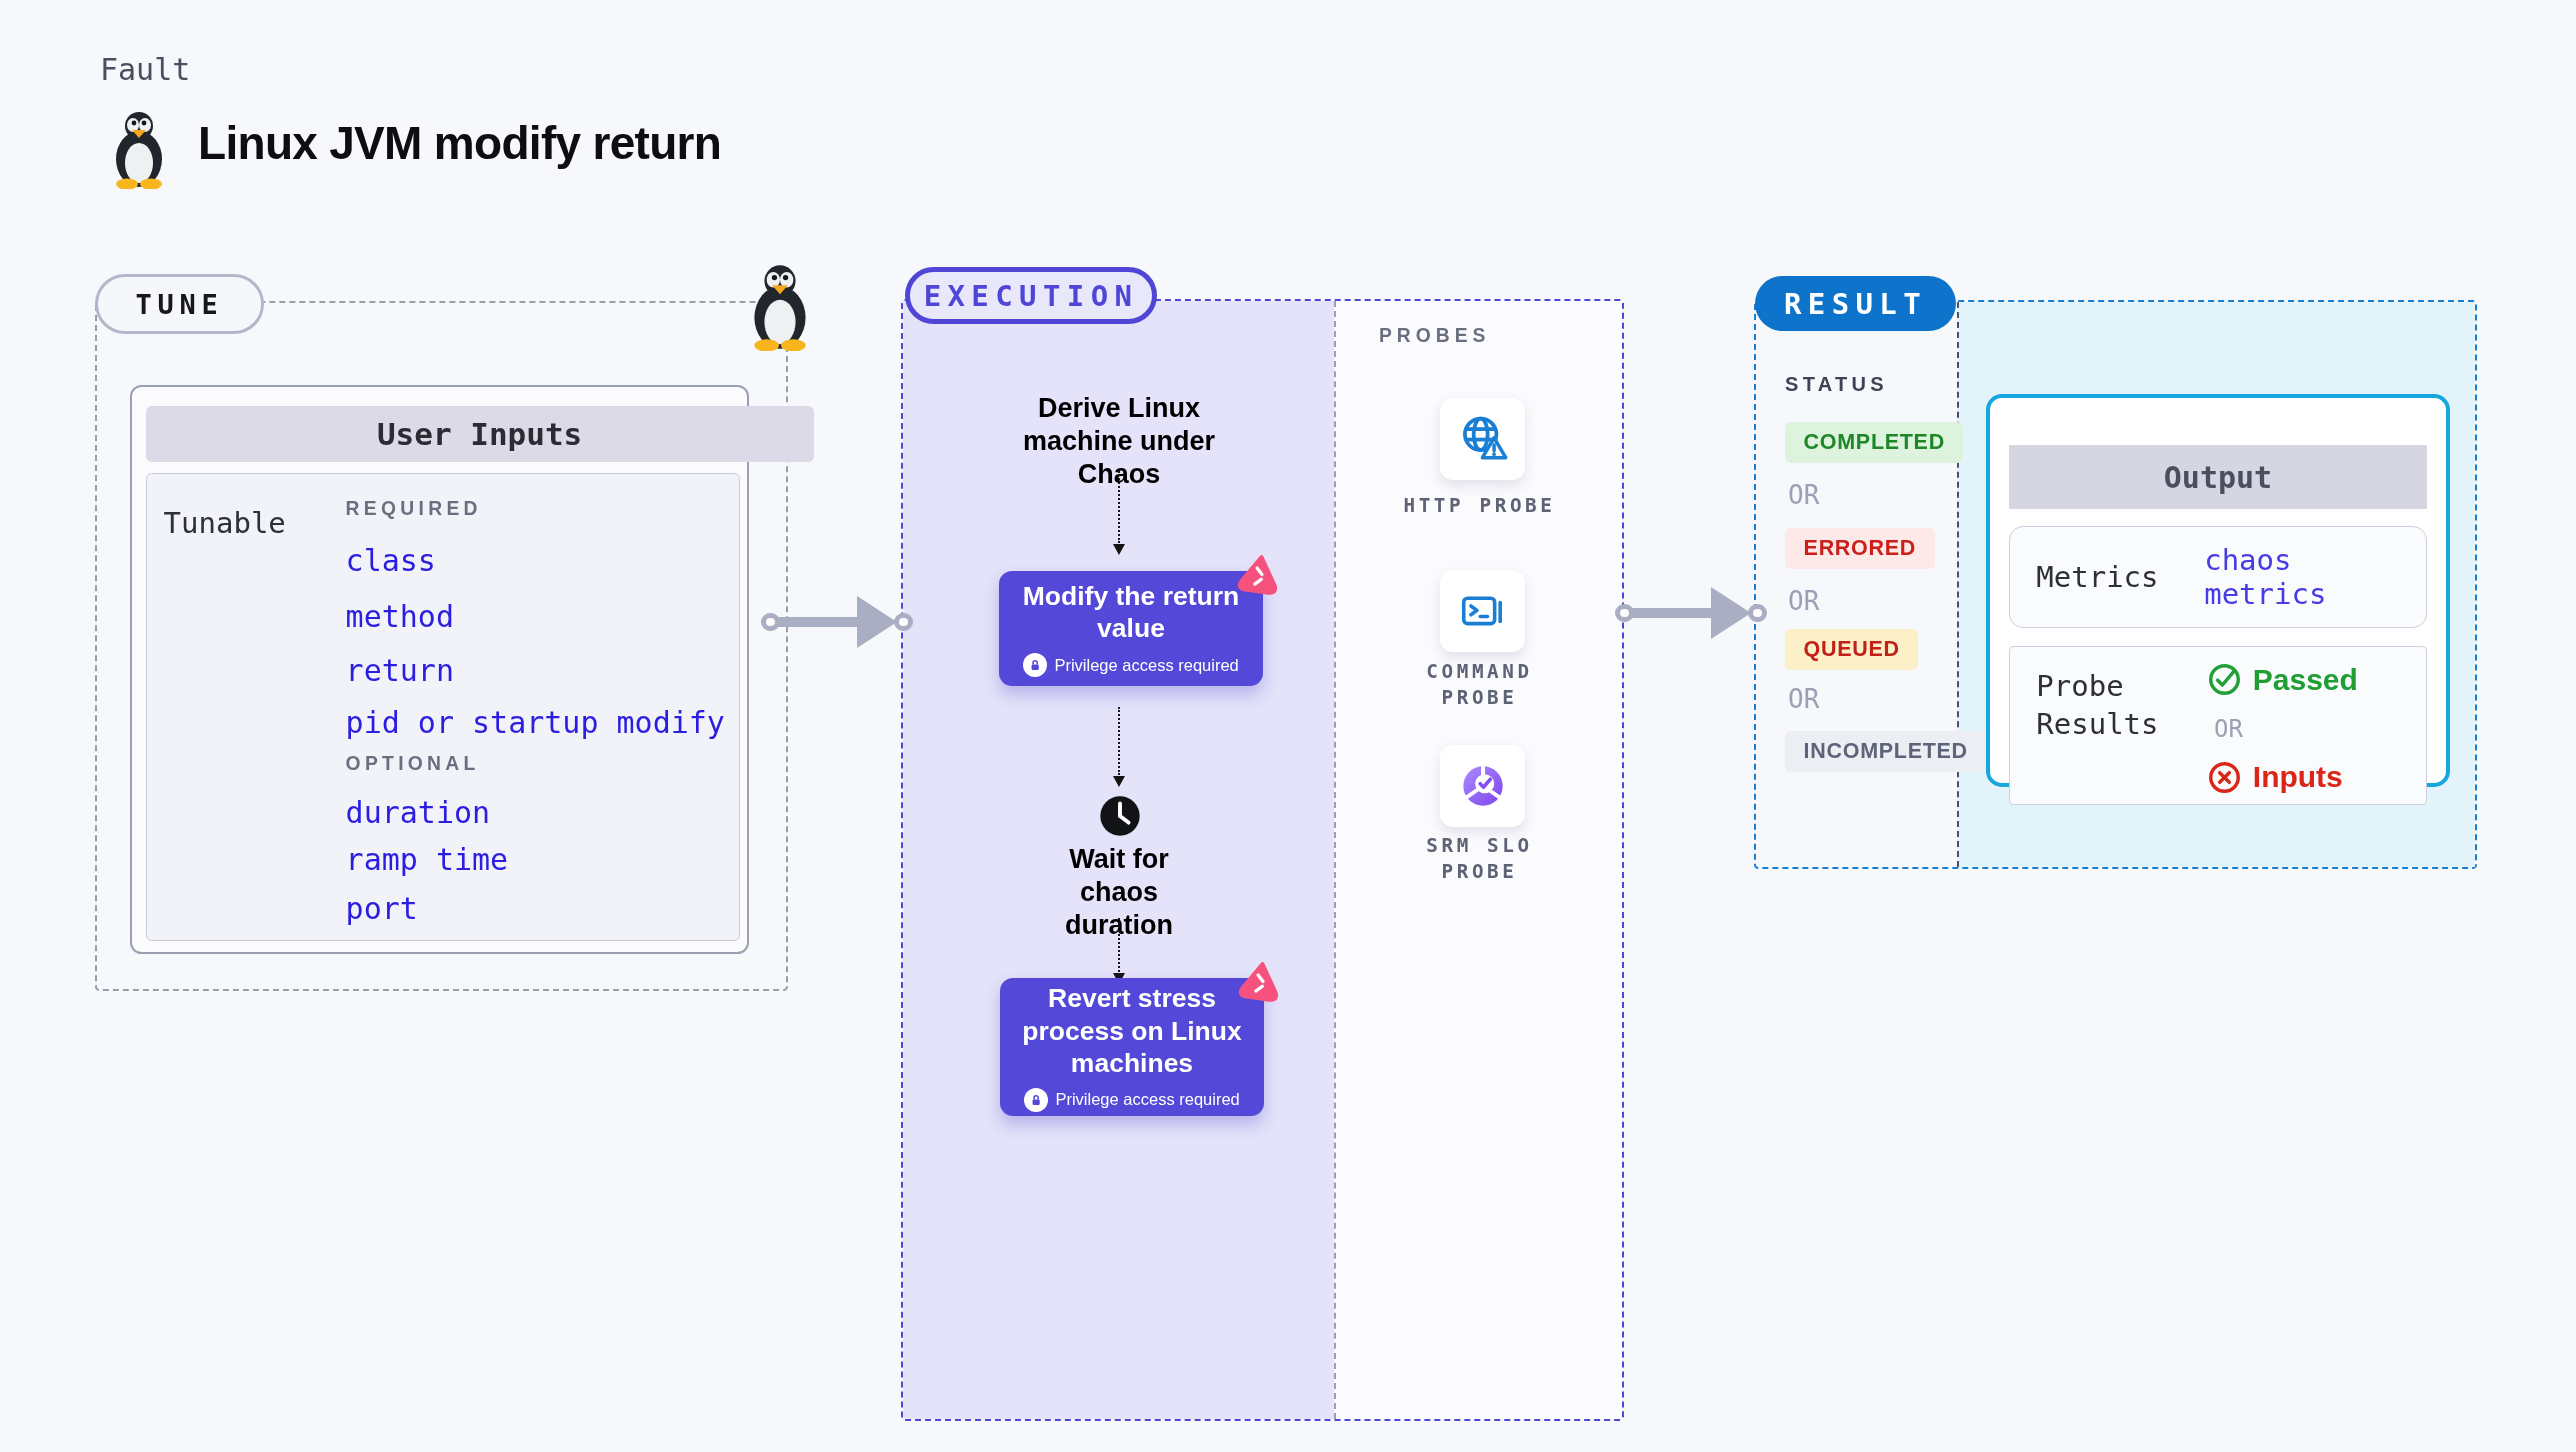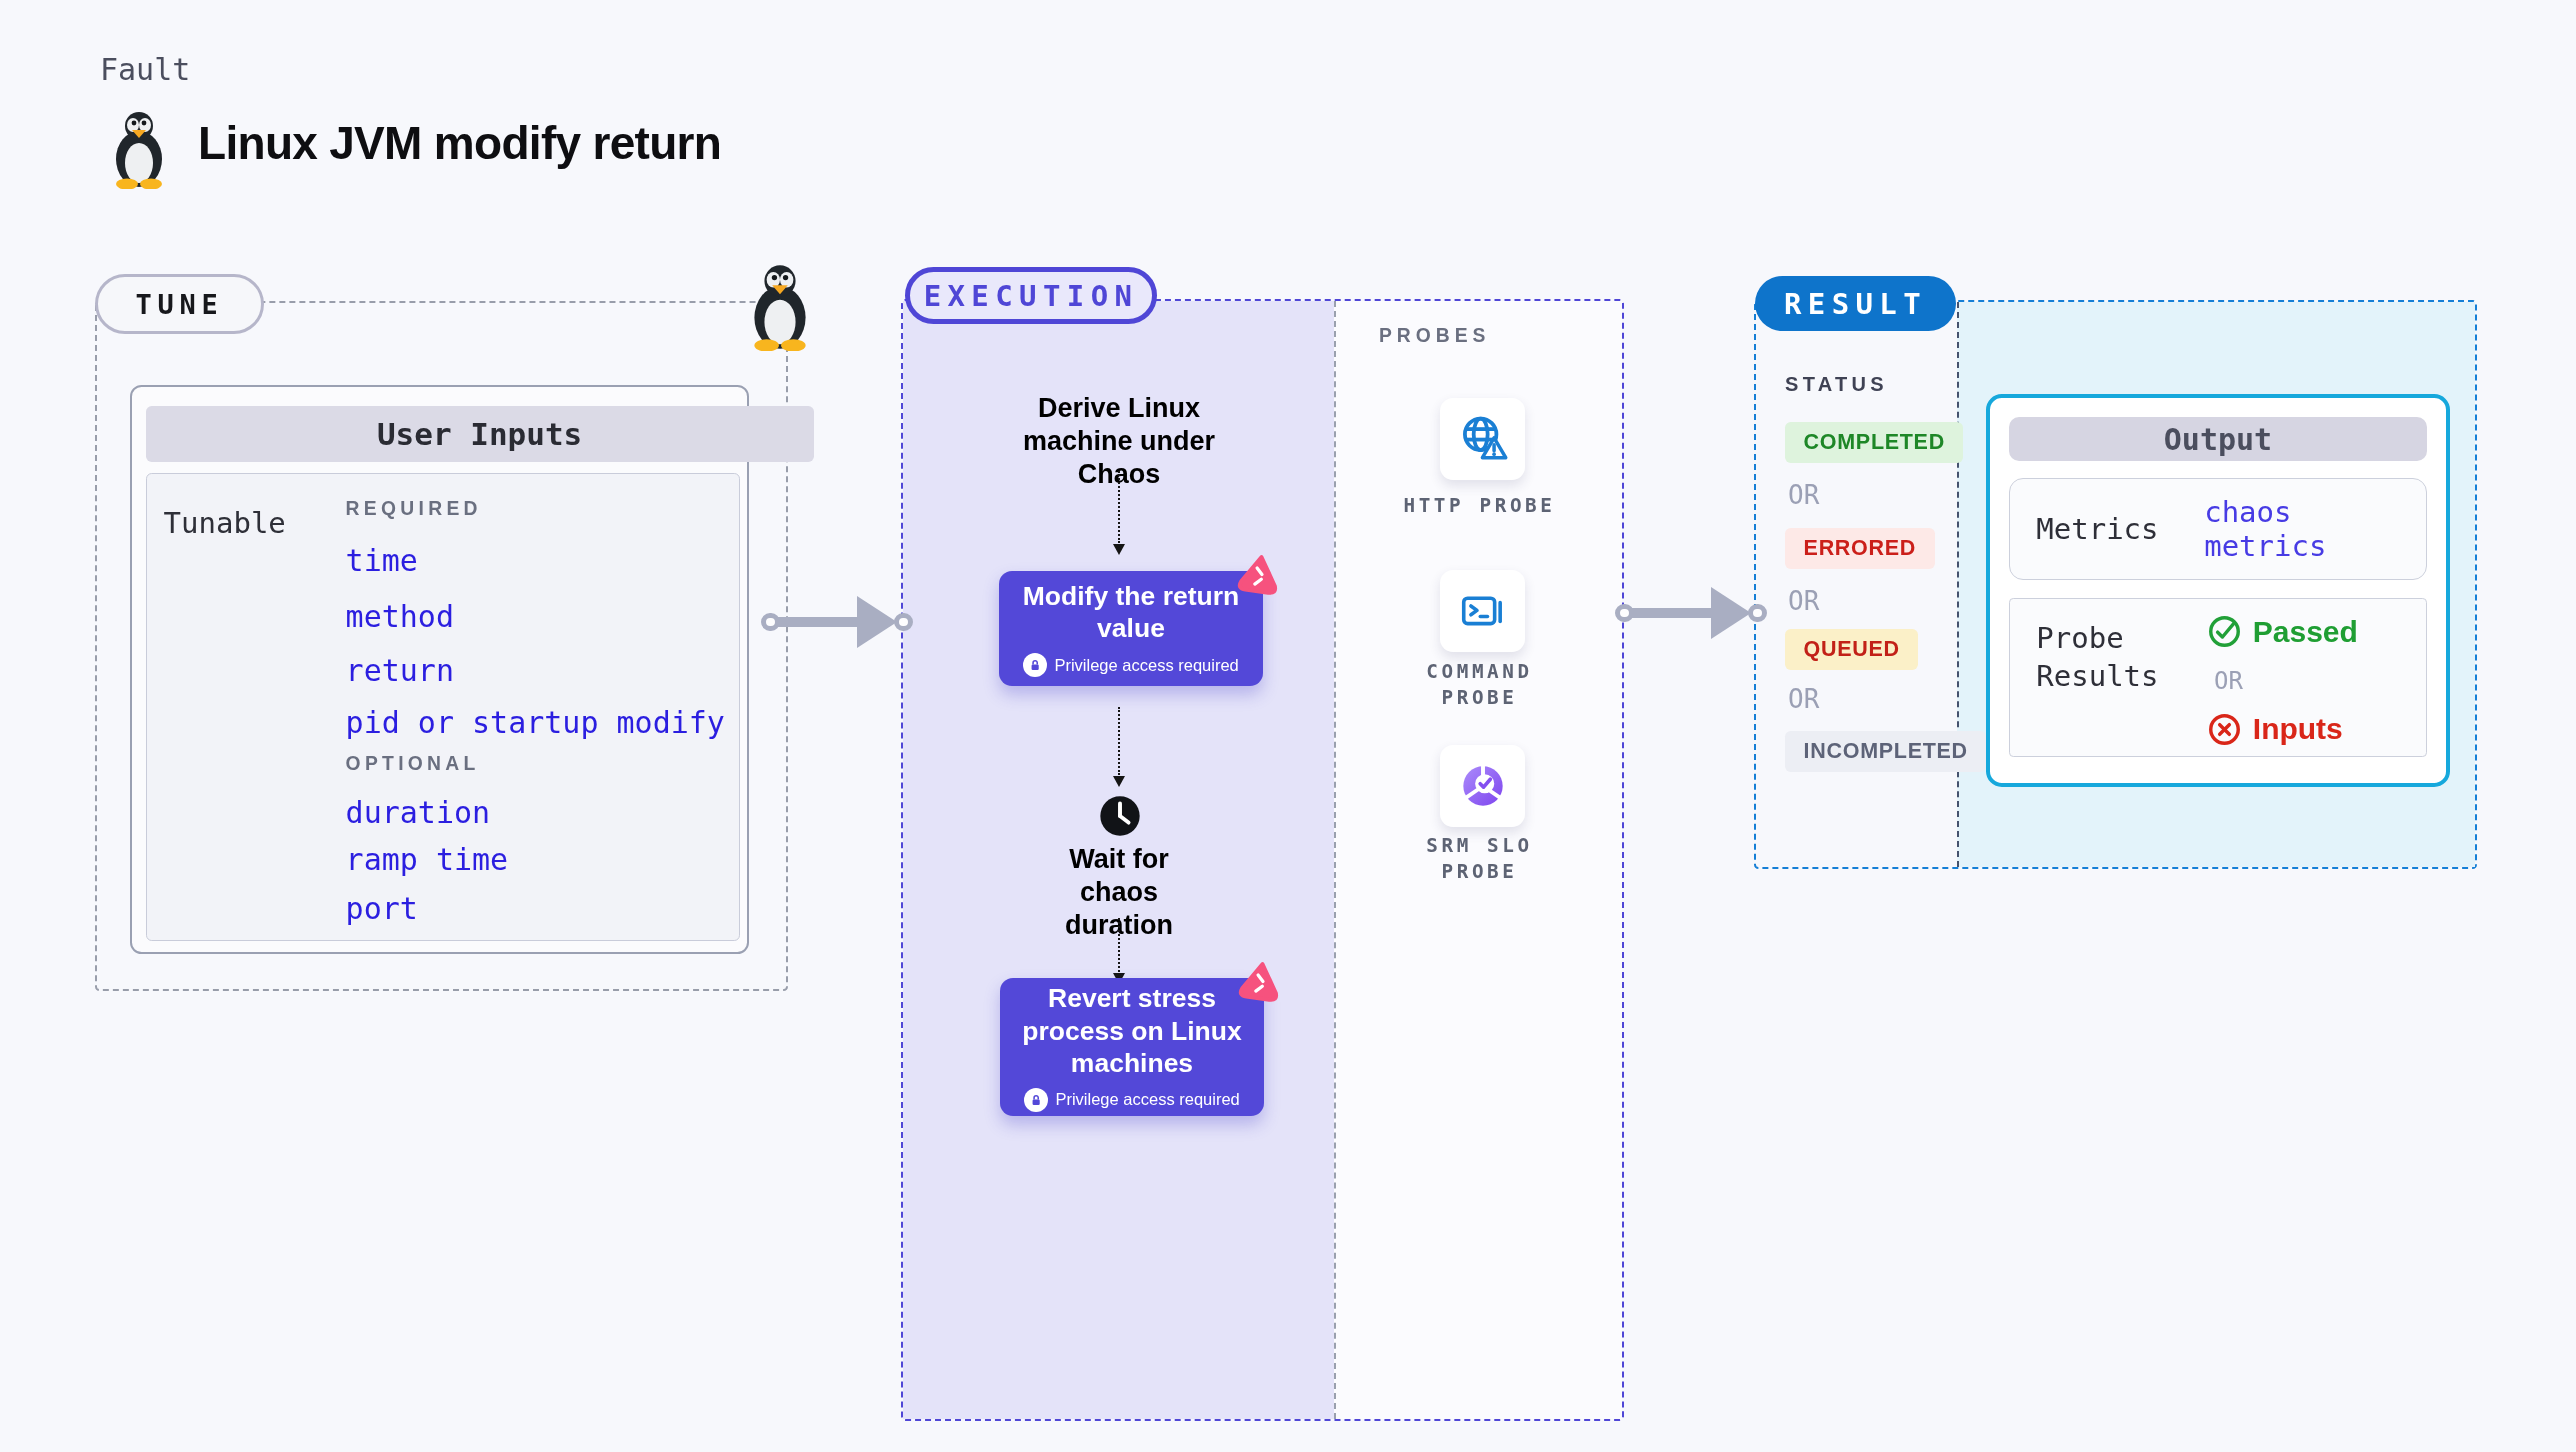--- a/index.html
+++ b/index.html
@@ -83,22 +83,22 @@
   .badge{position:absolute;left:29px;border-radius:5.7px;font-weight:bold;font-size:21.5px;letter-spacing:0.7px;
         padding:7.9px 18.6px;}
   .badge-completed{background:#def3dd;color:#1e8727;}
   .badge-errored{background:#fde9e7;color:#cb1f1a;}
   .badge-queued{background:#fbf0c8;color:#c22118;}
   .badge-incompleted{background:#eceef4;color:#5d6378;}
   .or-txt{position:absolute;left:32px;font-family:"DejaVu Sans Mono",monospace;font-size:26px;color:#9ba0b5;}
 
   .output-box{position:absolute;left:230px;top:92px;width:464px;height:393px;background:#ffffff;
         border:4.3px solid #16a8dc;border-radius:15.8px;box-sizing:border-box;padding:19.3px;z-index:3;}
-  .output-header{height:44px;background:#d6d5e2;border-radius:10px;display:flex;align-items:center;
-        justify-content:center;font-family:"DejaVu Sans Mono",monospace;font-weight:bold;font-size:30px;color:#4b4e5e;}
+  .output-header{height:64px;background:#d6d5e2;border-radius:1px;display:flex;align-items:center;
+        justify-content:center;font-family:"DejaVu Sans Mono",monospace;font-weight:bold;font-size:30px;color:#4b4e5e;margin-top:28px;}
   .metrics-row{margin-top:16.5px;height:102px;background:#fafbfd;border:1.4px solid #ccd0dc;border-radius:14px;
         display:flex;align-items:center;box-sizing:border-box;}
   .metrics-row .lbl{margin-left:26px;width:172px;font-family:"DejaVu Sans Mono",monospace;font-size:29px;color:#2e2f38;}
   .metrics-row .val{font-family:"DejaVu Sans Mono",monospace;font-size:29px;color:#473be4;}
   .proberes-row{margin-top:18px;height:159px;background:#fafbfd;border:1.4px solid #ccd0dc;border-radius:4.3px;
         display:flex;box-sizing:border-box;}
   .proberes-row .lbl{margin-left:26px;margin-top:21.5px;width:172px;font-family:"DejaVu Sans Mono",monospace;
         font-size:29px;color:#2e2f38;line-height:1.3;}
   .proberes-col{margin-top:15.8px;display:flex;flex-direction:column;gap:7px;}
   .pr-line{display:flex;align-items:center;gap:11.5px;}
@@ -139,21 +139,21 @@
     <polygon points="25,21 39,21 32,29" fill="#f6a821"></polygon>
     <ellipse cx="20" cy="75" rx="11" ry="5.5" fill="#f8b51e"></ellipse>
     <ellipse cx="44" cy="75" rx="11" ry="5.5" fill="#f8b51e"></ellipse>
   </svg>
 
   <div class="abs ui-card">
     <div class="ui-header">User Inputs</div>
     <div class="ui-inner">
       <div class="ui-rowlabel">Tunable</div>
       <div class="ui-sec" style="top:24px;">REQUIRED</div>
-      <div class="ui-item" style="top:69px;">time</div>
+      <div class="ui-item" style="top:69px;">class</div>
       <div class="ui-item" style="top:125px;">method</div>
       <div class="ui-item" style="top:179px;">return</div>
       <div class="ui-item" style="top:231px;">pid or startup modify</div>
       <div class="ui-sec" style="top:279px;">OPTIONAL</div>
       <div class="ui-item" style="top:321px;">duration</div>
       <div class="ui-item" style="top:368px;">ramp time</div>
       <div class="ui-item" style="top:417px;">port</div>
     </div>
   </div>
 

